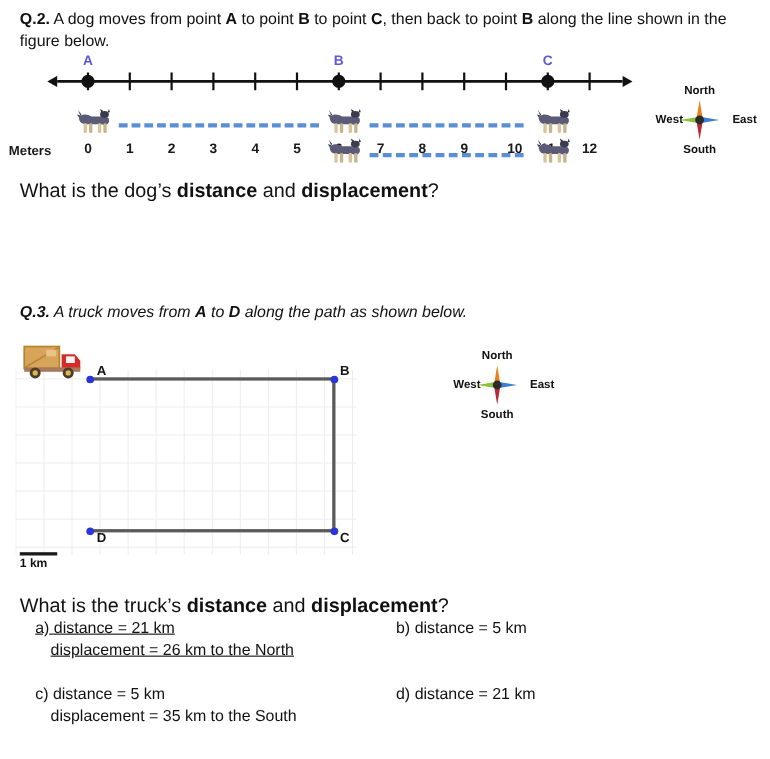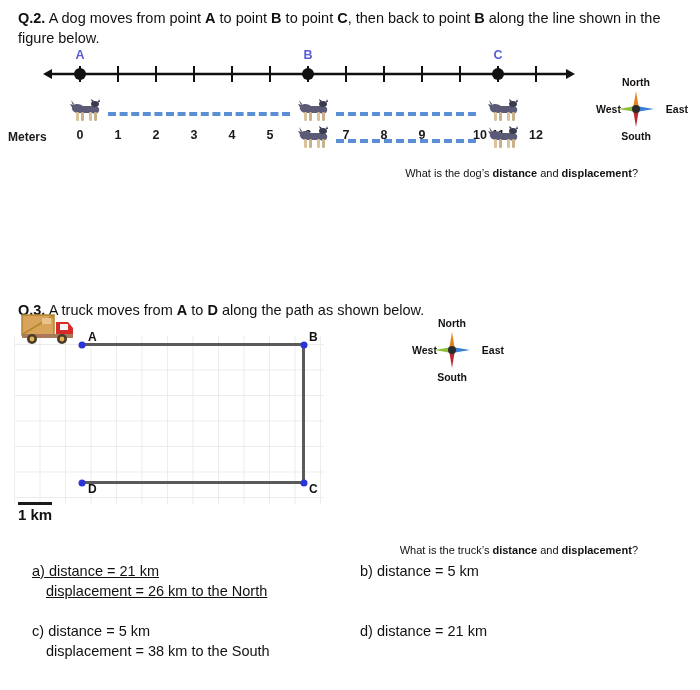--- a/index.html
+++ b/index.html
@@ -20,23 +20,22 @@
   .q-head {
     position: absolute;
     font-size: 14.5px;
     line-height: 20px;
     color: #111;
   }
   .q-head b { font-weight: bold; }
 
   .prompt {
     position: absolute;
-    font-size: 11px;
+    font-size: 18px;
     line-height: 20px;
-    text-align: right;
   }
   .prompt b { font-weight: bold; }
 
   
   #q2-figure {
     position: absolute;
     left: 0px;
     top: 48px;
     width: 700px;
     height: 110px;
@@ -143,21 +142,21 @@
     position: absolute;
     background: #5a5a5a;
   }
   .scalebar-line {
     position: absolute;
     height: 2.5px;
     background: #1a1a1a;
   }
   .scalebar-text {
     position: absolute;
-    font-size: 15px;
+    font-size: 11px;
     font-weight: bold;
     color: #111;
   }
 
   
   .option {
     position: absolute;
     font-size: 14.5px;
     line-height: 20px;
   }
@@ -214,21 +213,21 @@
   <div class="nl-ticknum" style="left:80px;">0</div>
   <div class="nl-ticknum" style="left:118px;">1</div>
   <div class="nl-ticknum" style="left:156px;">2</div>
   <div class="nl-ticknum" style="left:194px;">3</div>
   <div class="nl-ticknum" style="left:232px;">4</div>
   <div class="nl-ticknum" style="left:270px;">5</div>
   <div class="nl-ticknum" style="left:308px;">6</div>
   <div class="nl-ticknum" style="left:346px;">7</div>
   <div class="nl-ticknum" style="left:384px;">8</div>
   <div class="nl-ticknum" style="left:422px;">9</div>
-  <div class="nl-ticknum" style="left:468px;margin-left:12px;">10</div>
+  <div class="nl-ticknum" style="left:468px;">10</div>
   <div class="nl-ticknum" style="left:498px;">11</div>
   <div class="nl-ticknum" style="left:536px;">12</div>
 
   <div class="dash-line" style="left:108px; top:64px; width:182px;"></div>
   <div class="dash-line" style="left:336px; top:64px; width:140px;"></div>
 
   <div class="dash-line" style="left:336px; top:91px; width:140px;"></div>
 
   <div class="dog" style="left:68px; top:50px;">
     <svg viewBox="0 0 34 26" width="34" height="26">
@@ -312,21 +311,21 @@
       <path d="M8 8 L18 18 L20 20 Z" fill="#c0c0c0"></path>
       <circle cx="20" cy="20" r="4" fill="#2b2b2b"></circle>
     </svg>
   </div>
 </div>
 
 <div class="prompt" style="left:18px; top:163px; width:620px;">
   <span>What is the dog’s </span><b>distance</b><span> and </span><b>displacement</b><span>?</span>
 </div>
 
-<div class="q-head" style="left:18px; top:300px; width:660px;">
+<div class="q-head" style="left:18px; top:274px; width:660px;font-style:italic;">
   <b>Q.3.</b>
   <span>A truck moves from </span><b>A</b><span> to </span><b>D</b><span> along the path as shown below.</span>
 </div>
 
 <div id="q3-figure">
   <div id="q3-grid"></div>
 
   <div class="path-seg" style="left:68px; top:7px; width:223px; height:3px;"></div>
   <div class="path-seg" style="left:288px; top:7px; width:3px; height:141px;"></div>
   <div class="path-seg" style="left:68px; top:145px; width:223px; height:3px;"></div>
@@ -390,19 +389,19 @@
 </div>
 
 <div class="option" style="left:360px; top:561px; width:330px;">
   <span>b)</span>
   <span>distance = 5 km</span>
 </div>
 
 <div class="option" style="left:32px; top:621px; width:310px;">
   <span>c)</span>
   <span>distance = 5 km</span>
-  <span class="opt-l2">displacement = 38 km to the South</span>
+  <span class="opt-l2">displacement = 35 km to the South</span>
 </div>
 
 <div class="option" style="left:360px; top:621px; width:330px;">
   <span>d)</span>
   <span>distance = 21 km</span>
 </div>
 
 </body></html>

